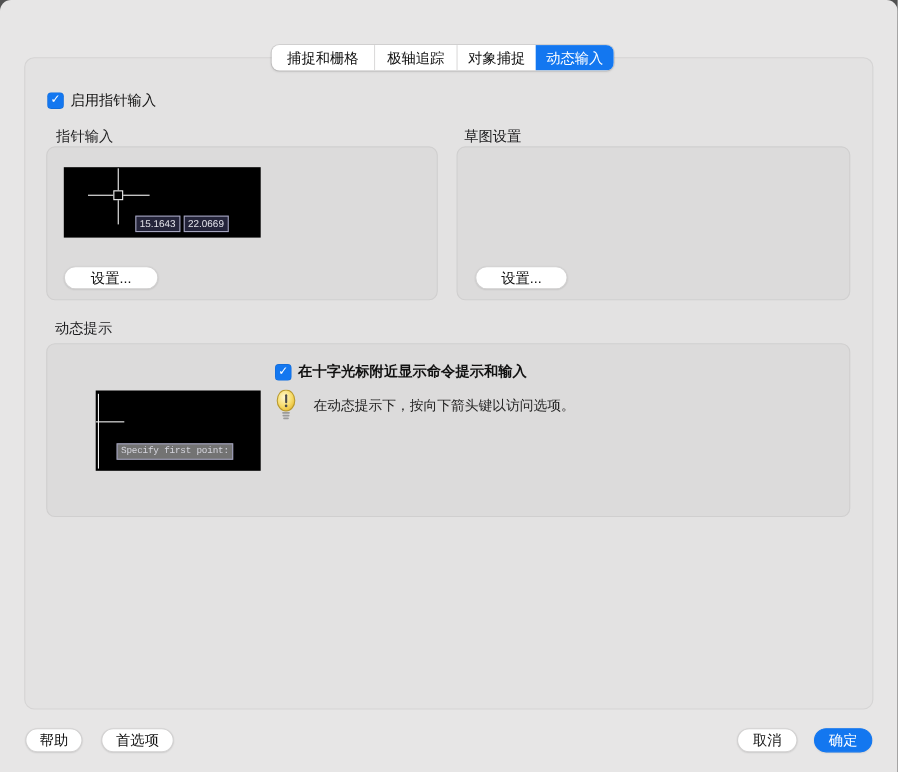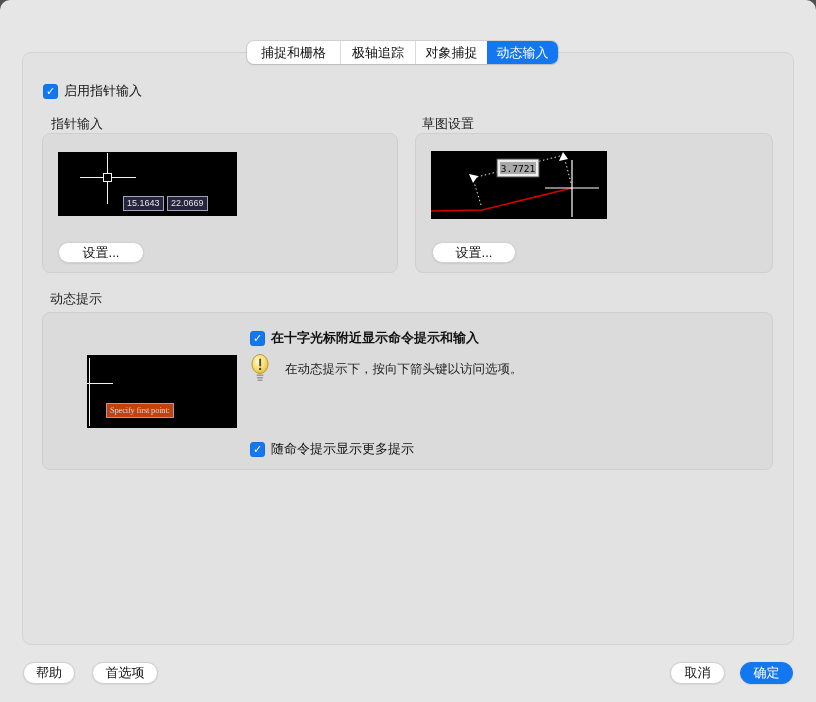--- a/index.html
+++ b/index.html
@@ -26,21 +26,21 @@
   .cb{position:absolute;display:flex;align-items:center;}
   .cb .box{width:15px;height:15px;border-radius:3.5px;box-sizing:border-box;margin-right:6px;position:relative;}
   .cb .box.checked{background:var(--accent,#1080f5);box-shadow:inset 0 0 0 .5px rgba(0,0,0,.12);}
   .cb .box.checked::after{content:"✓";position:absolute;left:0;top:0;width:15px;height:15px;line-height:15px;text-align:center;color:#fff;font-size:11px;font-weight:bold;}
   .cb .lbl{font-size:13px;color:#111;}
   
   .preview{position:absolute;background:#000;overflow:hidden;}
   .xline{position:absolute;background:#f2f2f2;}
   .pickbox{position:absolute;width:9px;height:9px;border:1px solid #f2f2f2;background:#000;box-sizing:border-box;}
   .valbox{position:absolute;background:#24243a;border:1px solid #a3a3bd;color:#e3e3ea;font-family:Liberation Sans, sans-serif;font-size:9px;line-height:11px;padding:1px 3px;white-space:nowrap;}
-  .tipbox{position:absolute;background:#c2410c;border:1px solid #9d9db8;color:#d6d6de;font-family:Liberation Serif, serif;font-size:8.5px;letter-spacing:-.2px;line-height:11px;padding:1px 3px;white-space:nowrap;}
+  .tipbox{position:absolute;background:#737373;border:1px solid #9d9db8;color:#d6d6de;font-family:Liberation Mono, monospace;font-size:8.5px;letter-spacing:-.2px;line-height:11px;padding:1px 3px;white-space:nowrap;}
   
   .btn{position:absolute;background:#ffffff;border:1px solid #d2d1d1;border-radius:11px;font-size:13px;color:#111;text-align:center;box-sizing:border-box;box-shadow:0 .5px 1.5px rgba(0,0,0,.12);cursor:default;padding:0 12px;}
   .btn.primary{background:var(--accent,#1080f5);border-color:var(--accent,#1080f5);color:#fff;}
   .tip-text{position:absolute;font-size:12.5px;color:#222;}
   svg{display:block;}
 </style>
 </head>
 <body>
 
 <div class="window">
@@ -69,34 +69,20 @@
     <div class="xline" style="left:49px;top:1px;width:1px;height:51px;"></div>
     <div class="pickbox" style="left:45px;top:21px;"></div>
     <div class="valbox" style="left:65px;top:44px;">15.1643</div>
     <div class="valbox" style="left:109px;top:44px;">22.0669</div>
   </div>
   <button class="btn" style="left:58px;top:242px;width:86px;height:21px;">设置...</button>
 
   <div class="section-label" style="left:422px;top:115px;">草图设置</div>
   <div class="group" style="left:415px;top:133px;width:358px;height:140px;"></div>
 
-  <div class="preview" style="left:431px;top:151px;width:176px;height:68px;">
-    <svg width="176" height="68" viewBox="0 0 176 68">
-      <polyline points="0,60 51,59 141,37" fill="none" stroke="#d40000" stroke-width="1.5"></polyline>
-      <path d="M114 37 H168 M141 9 V66" stroke="#ffffff" stroke-width="1.2"></path>
-      <path d="M50 54 L43 31" stroke="#e8e8e8" stroke-width="1" stroke-dasharray="1.5 2.5"></path>
-      <path d="M140 32 L134 9" stroke="#e8e8e8" stroke-width="1" stroke-dasharray="1.5 2.5"></path>
-      <path d="M46 26 L129 5" stroke="#e8e8e8" stroke-width="1" stroke-dasharray="1.5 2.5"></path>
-      <polygon points="38,23 47,25 42,32" fill="#ffffff"></polygon>
-      <polygon points="132,1 128,10 137,8" fill="#ffffff"></polygon>
-      <rect x="66" y="8" width="42" height="18" fill="#ededed" stroke="#4a4a4a" stroke-width="1"></rect>
-      <rect x="69" y="11" width="36" height="12" fill="#a9a9a9"></rect>
-      <text x="87" y="21" text-anchor="middle" font-family="DejaVu Sans Mono, monospace" font-size="9.5" fill="#000">3.7721</text>
-    </svg>
-  </div>
   <button class="btn" style="left:432px;top:242px;width:84px;height:21px;">设置...</button>
 
   <div class="section-label" style="left:50px;top:290px;">动态提示</div>
   <div class="group" style="left:42px;top:312px;width:731px;height:158px;"></div>
 
   <div class="preview" style="left:87px;top:355px;width:150px;height:73px;">
     <div class="xline" style="left:0px;top:28px;width:26px;height:1px;"></div>
     <div class="xline" style="left:2px;top:3px;width:1px;height:68px;"></div>
     <div class="tipbox" style="left:19px;top:48px;">Specify first point:</div>
   </div>
@@ -118,24 +104,20 @@
       <ellipse cx="9" cy="10" rx="8" ry="9.5" fill="url(#bulbg)" stroke="#b99a2e" stroke-width="1"></ellipse>
       <rect x="8.2" y="4.5" width="1.9" height="8" rx="0.9" fill="#4a4a4a"></rect>
       <circle cx="9.1" cy="15" r="1.2" fill="#4a4a4a"></circle>
       <rect x="5.5" y="20.5" width="7" height="1.6" rx="0.8" fill="#9a9a9a"></rect>
       <rect x="5.8" y="23" width="6.4" height="1.6" rx="0.8" fill="#9a9a9a"></rect>
       <rect x="6.4" y="25.5" width="5.2" height="1.6" rx="0.8" fill="#9a9a9a"></rect>
     </svg>
   </div>
   <div class="tip-text" style="left:285px;top:361px;">在动态提示下，按向下箭头键以访问选项。</div>
 
-  <div class="cb" style="left:250px;top:440px;">
-    <span class="box checked"></span>
-    <span class="lbl">随命令提示显示更多提示</span>
-  </div>
 
 
   <button class="btn" style="left:23px;top:662px;width:52px;height:22px;">帮助</button>
   <button class="btn" style="left:92px;top:662px;width:66px;height:22px;">首选项</button>
   <button class="btn" style="left:670px;top:662px;width:55px;height:22px;">取消</button>
   <button class="btn primary" style="left:740px;top:662px;width:53px;height:22px;">确定</button>
 
 </div>
 
 </body></html>

